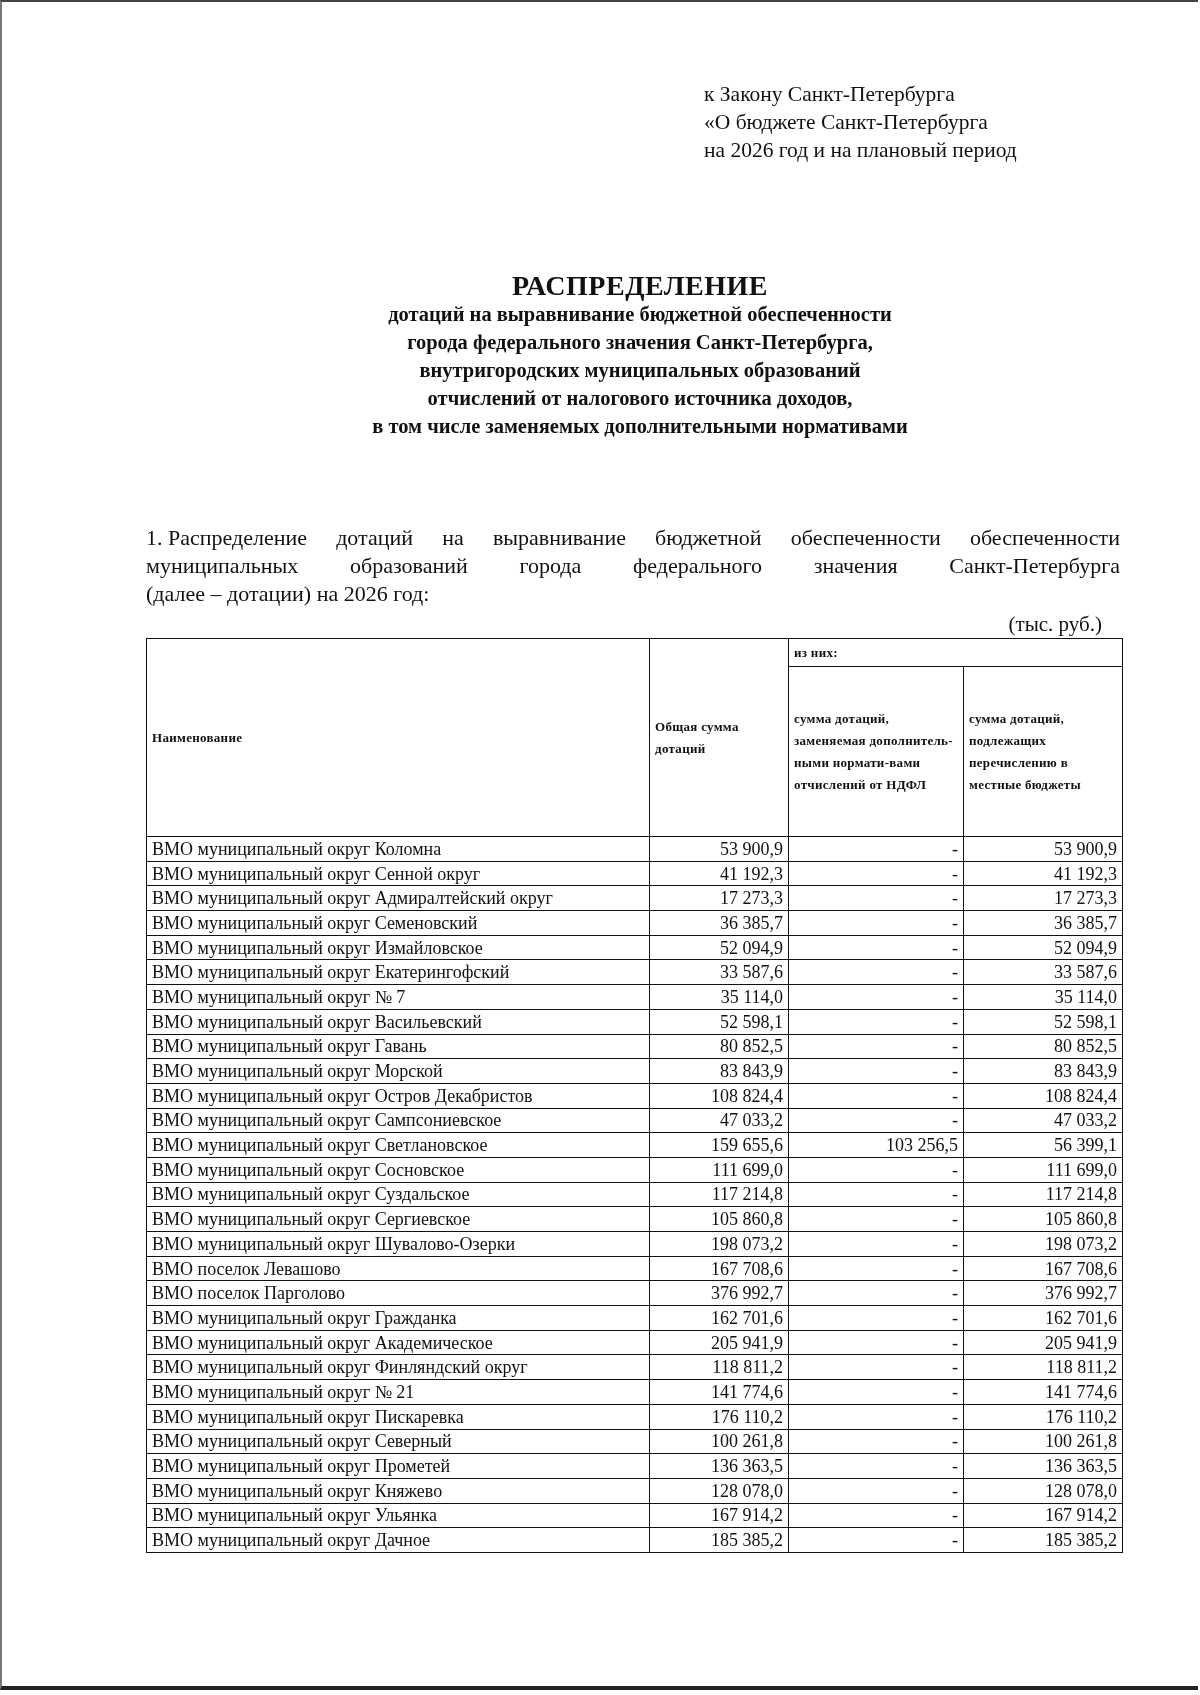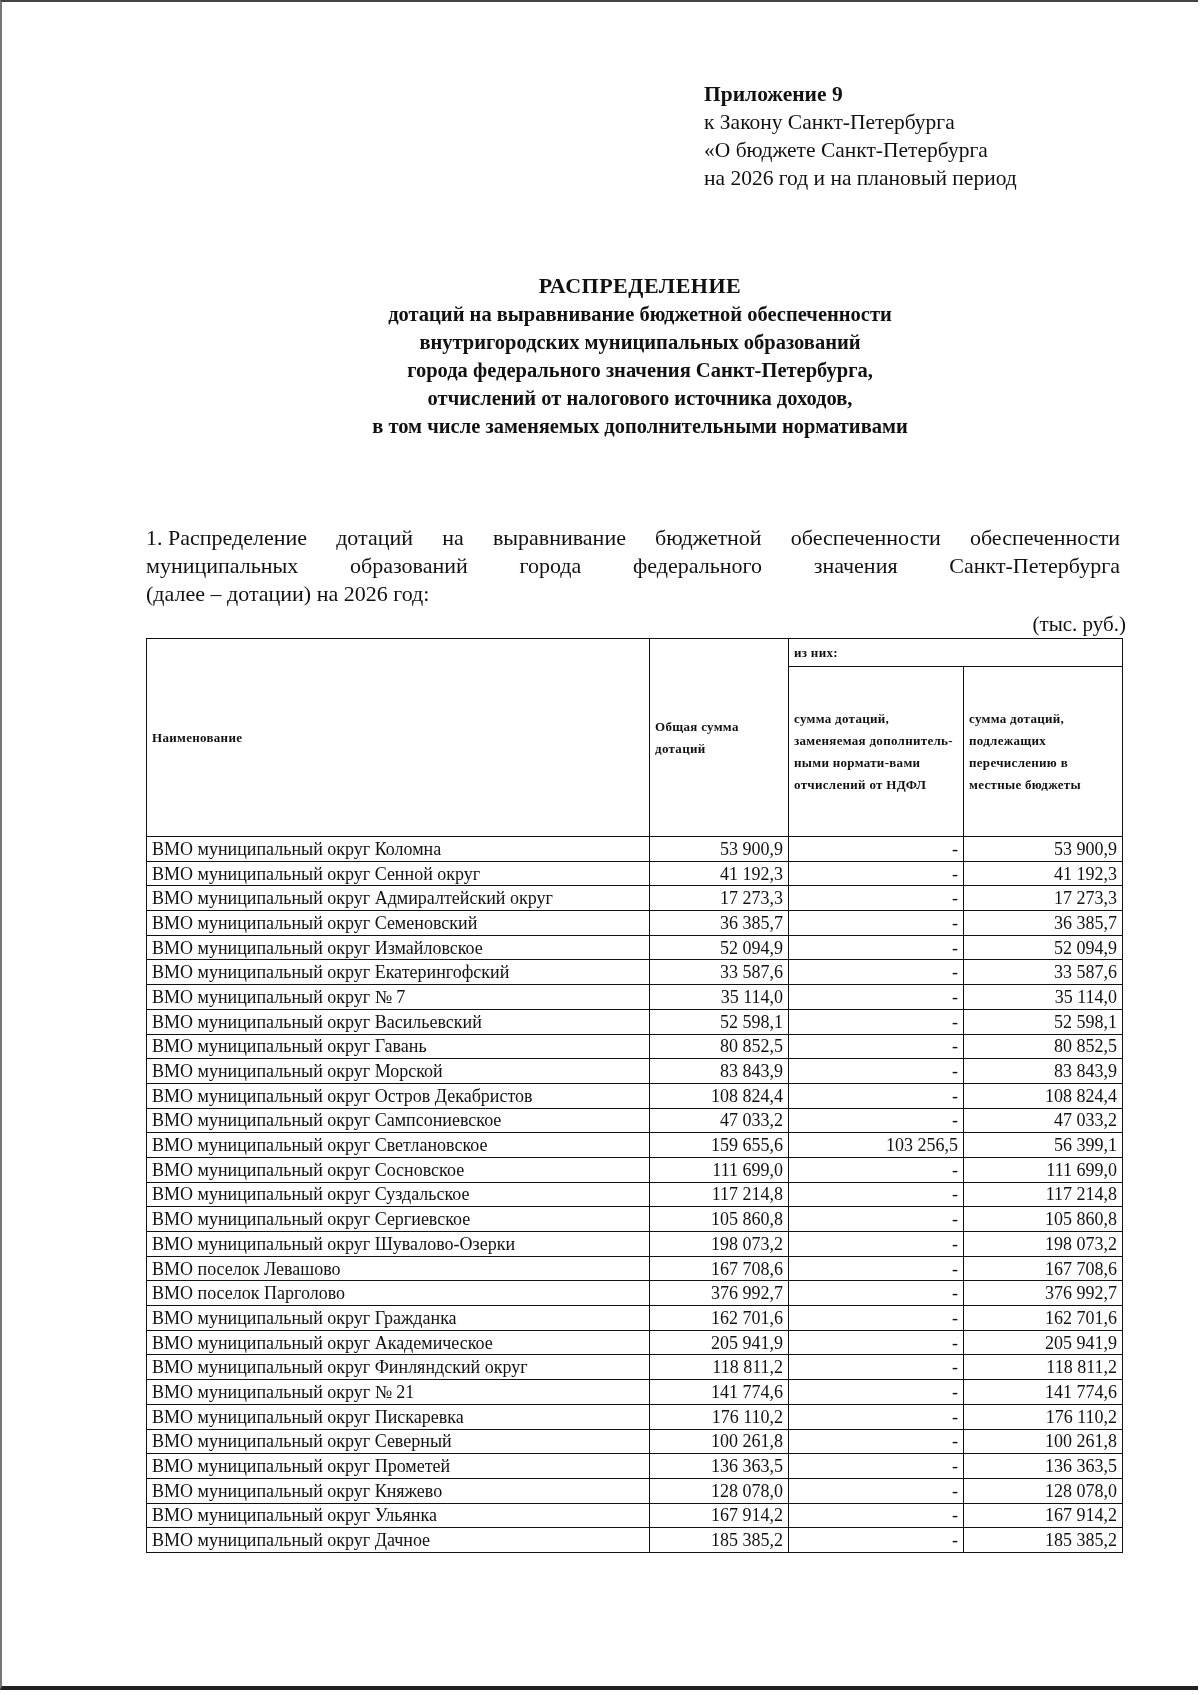--- a/index.html
+++ b/index.html
@@ -14,28 +14,28 @@
   }
   .appendix {
     position: absolute; left: 704px; top: 80px; width: 440px;
     font-size: 21.5px; line-height: 28px;
   }
   .appendix .title { font-weight: bold; }
   .heading {
     position: absolute; left: 200px; top: 272px; width: 880px; text-align: center;
     font-weight: bold; font-size: 20.5px; line-height: 28px;
   }
-  .heading .main { font-size: 22px; letter-spacing: 0.5px; }
+  .heading .main { font-size: 28px; letter-spacing: 0.5px; }
   .intro {
     position: absolute; left: 146px; top: 524px; width: 974px;
     font-size: 22px; line-height: 28px; text-align: justify; text-align-last: left;
   }
   .intro .l1, .intro .l2 { display: flex; justify-content: space-between; align-items: center; }
   .units {
-    position: absolute; right: 74px; top: 612px; font-size: 21px;
+    position: absolute; right: 98px; top: 612px; font-size: 21px;
   }
   table.grid {
     position: absolute; left: 146px; top: 638px;
     border-collapse: collapse; width: 976px; table-layout: fixed;
     font-size: 18px;
   }
   table.grid td, table.grid th {
     border: 1.5px solid #111; padding: 0 5px; vertical-align: middle;
   }
   table.grid th {
@@ -48,31 +48,30 @@
   td.name { text-align: left; }
   td.num { text-align: right; }
   td.mid { text-align: right; padding-right: 38px; }
 </style>
 </head>
 <body>
 
 <div class="page-frame"></div>
 
 <div class="appendix">
-  <div class="title">Приложение 9</div>
   <div>к Закону Санкт-Петербурга</div>
   <div>«О бюджете Санкт-Петербурга</div>
   <div>на 2026 год и на плановый период</div>
 </div>
 
 <div class="heading">
   <div class="main">РАСПРЕДЕЛЕНИЕ</div>
   <div>дотаций на выравнивание бюджетной обеспеченности</div>
+  <div>города федерального значения Санкт-Петербурга,</div>
   <div>внутригородских муниципальных образований</div>
-  <div>города федерального значения Санкт-Петербурга,</div>
   <div>отчислений от налогового источника доходов,</div>
   <div>в том числе заменяемых дополнительными нормативами</div>
 </div>
 
 <div class="intro">
   <div class="l1">
     <span>1. Распределение</span>
     <span>дотаций</span>
     <span>на</span>
     <span>выравнивание</span>

